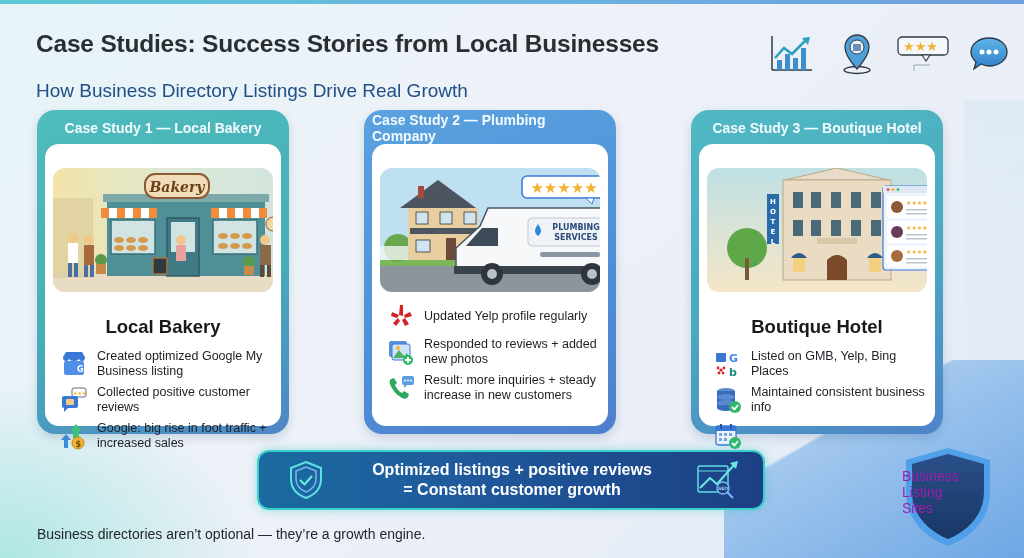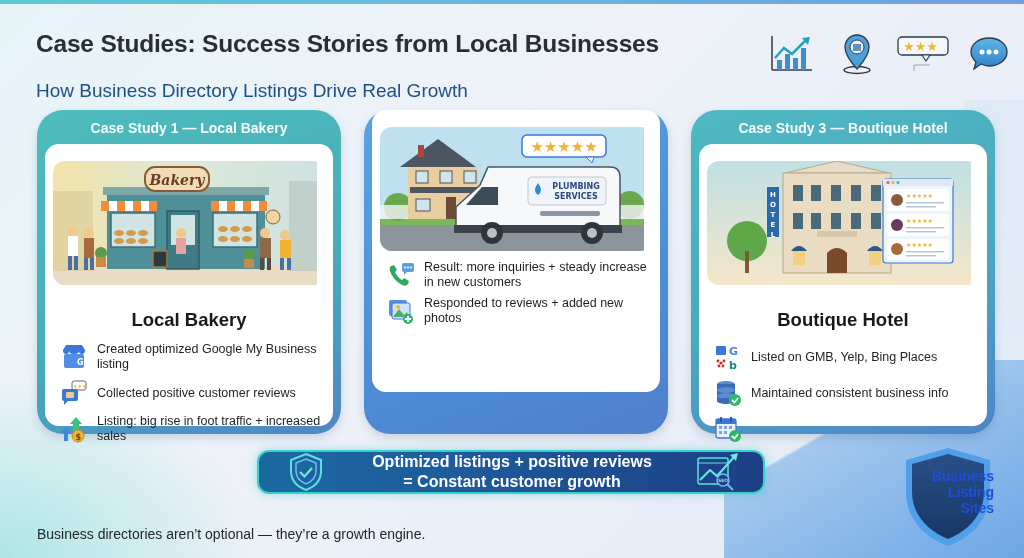--- a/index.html
+++ b/index.html
@@ -33,69 +33,69 @@
   }
   .subtitle {
     position: absolute; left: 36px; top: 64px;
     font-size: 19px; color: #1f4f86; margin-top: 16px;
   }
 
   .header-icons { position: absolute; left: 758px; top: 34px; display: flex; gap: 0; }
   .hicon { width: 66px; height: 40px; display: flex; align-items: center; justify-content: center; }
 
   .card {
-    position: absolute; top: 110px; width: 304px; height: 324px;
-    border-radius: 26px; padding: 0 8px 8px 8px;
+    position: absolute; top: 110px; width: 252px; height: 324px;
+    border-radius: 18px; padding: 0 8px 8px 8px;
     box-shadow: 0 4px 10px rgba(40,80,120,0.18);
   }
   .card.c1 { left: 37px; background: linear-gradient(160deg, #4fbcbd 0%, #46aeb8 55%, #4f86c8 100%); }
   .card.c2 { left: 364px; background: linear-gradient(160deg, #5ba2df 0%, #4d8fd6 60%, #4f7fce 100%); }
   .card.c3 { left: 691px; background: linear-gradient(160deg, #4fb9c2 0%, #4aa8c0 55%, #4f84c8 100%); }
 
   .card-tab {
     height: 34px; display: flex; align-items: center; justify-content: center;
     color: #f4fbff; font-size: 14px; font-weight: bold; padding-top: 2px;
   }
   .card-inner {
-    background: #ffffff; border-radius: 14px; height: 282px; padding: 17px 8px 0 8px;
+    background: #ffffff; border-radius: 14px; height: 282px; padding: 24px 8px 0 8px;
   }
   .illus {
     height: 124px; border-radius: 12px; overflow: hidden; position: relative;
   }
   .card-name {
     text-align: center; font-size: 18.5px; font-weight: bold; color: #17191c;
     margin-top: 24px; height: 24px;
   }
   .items { margin-top: 6px; padding-left: 6px; }
   .item { display: flex; align-items: center; min-height: 36px; }
   .item-icon { width: 30px; height: 30px; flex: 0 0 30px; margin-right: 8px; display: flex; align-items: center; justify-content: center; }
   .item-text { font-size: 12.5px; line-height: 15px; color: #1c1f24; }
 
   .banner {
-    position: absolute; left: 257px; top: 450px; width: 508px; height: 44px;
+    position: absolute; left: 257px; top: 450px; width: 508px; height: 60px;
     border-radius: 12px;
     background: linear-gradient(90deg, #1a6aa0 0%, #1f5a9c 40%, #1c4b8e 75%, #1d3f86 100%);
     border: 2px solid #38d0c8;
     box-shadow: 0 0 10px rgba(60,200,210,0.5);
     display: flex; align-items: center;
   }
   .banner-text {
     flex: 1; text-align: center; color: #ffffff; font-weight: bold; font-size: 16px; line-height: 20px;
   }
   .banner-icon { width: 50px; height: 50px; display: flex; align-items: center; justify-content: center; }
 
   .footer-text {
     position: absolute; left: 37px; top: 526px; font-size: 14px; color: #23272c;
   }
   .badge {
     position: absolute; left: 902px; top: 446px; width: 92px; height: 102px;
   }
   .badge-text {
-    position: absolute; left: 0; top: 22px; width: 92px; text-align: right;
-    color: #1d4ed8; font-weight: bold; font-size: 14px; line-height: 16px;
+    position: absolute; left: 0; top: 22px; width: 92px; text-align: left;
+    color: #a21caf; font-weight: normal; font-size: 14px; line-height: 16px;
   }
 </style>
 </head>
 <body>
 
 <div class="topbar"></div>
 <div class="bg-left"></div>
 <div class="bg-right"></div>
 <div class="bg-right-top"></div>
 
@@ -250,27 +250,28 @@
       </div>
       <div class="item">
         <span class="item-icon">
           <svg width="28" height="28" viewBox="0 0 28 28">
             <polygon points="6,12 1,18 4,18 4,26 8,26 8,18 11,18" fill="#3a8ad8"></polygon>
             <polygon points="16,2 10,9 13,9 13,16 19,16 19,9 22,9" fill="#3cc07a"></polygon>
             <circle cx="18" cy="21" r="6" fill="#f2b233" stroke="#c48a1a" stroke-width="1"></circle>
             <text x="15.5" y="24.5" font-size="8" fill="#6b4a0a" font-weight="bold" font-family="DejaVu Sans, sans-serif">$</text>
           </svg>
         </span>
-        <span class="item-text">Listing: big rise in foot traffic + increased sales</span>
+        <span class="item-text">Google: big rise in foot traffic + increased sales</span>
       </div>
     </div>
   </div>
 </div>
 
 <div class="card c2">
+  <div class="card-tab">Case Study 2 — Plumbing Company</div>
   <div class="card-inner">
     <div class="illus">
       <svg width="264" height="124" viewBox="0 0 264 124">
         <rect width="264" height="124" fill="#bfe0f0"></rect>
         <rect x="0" y="96" width="264" height="28" fill="#8c959c"></rect>
         <rect x="0" y="92" width="264" height="6" fill="#7bb85a"></rect>
         <circle cx="18" cy="80" r="14" fill="#6aa84f"></circle>
         <circle cx="250" cy="78" r="14" fill="#6aa84f"></circle>
         <rect x="0" y="78" width="264" height="14" fill="#f4f4f4" opacity="0.8"></rect>
         <polygon points="20,40 58,12 96,40" fill="#4d5560"></polygon>
@@ -295,44 +296,58 @@
         <rect x="74" y="98" width="168" height="8" fill="#3a434c"></rect>
         <circle cx="112" cy="106" r="11" fill="#2f353b"></circle>
           <circle cx="112" cy="106" r="5" fill="#b8c0c8"></circle>
         <circle cx="212" cy="106" r="11" fill="#2f353b"></circle>
           <circle cx="212" cy="106" r="5" fill="#b8c0c8"></circle>
       </svg>
     </div>
     <div class="items">
       <div class="item">
         <span class="item-icon">
-          <svg width="28" height="28" viewBox="0 0 28 28">
-            <path d="M4 5 Q2 6 3 10 Q6 19 15 24 Q19 26 21 23 L22 20 L17 17 L15 19 Q10 16 8 11 L10 9 L7 4 Z" fill="#2fa860"></path>
-            <rect x="15" y="2" width="12" height="9" rx="2" fill="#5aa0e0"></rect>
-            <polygon points="17,11 20,11 17,14" fill="#5aa0e0"></polygon>
-            <circle cx="18" cy="6.5" r="1" fill="#fff"></circle>
-              <circle cx="21" cy="6.5" r="1" fill="#fff"></circle>
-              <circle cx="24" cy="6.5" r="1" fill="#fff"></circle>
-          </svg>
-        </span>
-        <span class="item-text">Result: more inquiries + steady increase in new customers</span>
+          <svg width="26" height="26" viewBox="0 0 26 26">
+            <g fill="#d32323">
+              <path d="M12 2 L15 2 L15 13 L11 12 Z"></path>
+              <path d="M4 9 L11 12 L9 15 L3 13 Z"></path>
+              <path d="M5 20 L10 15 L12 18 L8 23 Z"></path>
+              <path d="M14 17 L17 15 L21 21 L17 23 Z"></path>
+              <path d="M16 12 L22 9 L24 13 L17 15 Z"></path>
+            </g>
+          </svg>
+        </span>
+        <span class="item-text">Updated Yelp profile regularly</span>
       </div>
       <div class="item">
         <span class="item-icon">
           <svg width="28" height="28" viewBox="0 0 28 28">
             <rect x="2" y="3" width="18" height="16" rx="2" fill="#5a90d8"></rect>
             <rect x="5" y="6" width="18" height="16" rx="2" fill="#cfe4f6" stroke="#3a78d8" stroke-width="1"></rect>
             <polygon points="6,20 12,12 17,18 20,15 22,20" fill="#4fae6a"></polygon>
             <circle cx="11" cy="10" r="2" fill="#f2b233"></circle>
             <circle cx="21" cy="22" r="5" fill="#2fb86a"></circle>
             <rect x="20" y="19" width="2" height="6" fill="#fff"></rect>
               <rect x="18" y="21" width="6" height="2" fill="#fff"></rect>
           </svg>
         </span>
         <span class="item-text">Responded to reviews + added new photos</span>
+      </div>
+      <div class="item">
+        <span class="item-icon">
+          <svg width="28" height="28" viewBox="0 0 28 28">
+            <path d="M4 5 Q2 6 3 10 Q6 19 15 24 Q19 26 21 23 L22 20 L17 17 L15 19 Q10 16 8 11 L10 9 L7 4 Z" fill="#2fa860"></path>
+            <rect x="15" y="2" width="12" height="9" rx="2" fill="#5aa0e0"></rect>
+            <polygon points="17,11 20,11 17,14" fill="#5aa0e0"></polygon>
+            <circle cx="18" cy="6.5" r="1" fill="#fff"></circle>
+              <circle cx="21" cy="6.5" r="1" fill="#fff"></circle>
+              <circle cx="24" cy="6.5" r="1" fill="#fff"></circle>
+          </svg>
+        </span>
+        <span class="item-text">Result: more inquiries + steady increase in new customers</span>
       </div>
     </div>
   </div>
 </div>
 
 <div class="card c3">
   <div class="card-tab">Case Study 3 — Boutique Hotel</div>
   <div class="card-inner">
     <div class="illus">
       <svg width="264" height="124" viewBox="0 0 264 124">

